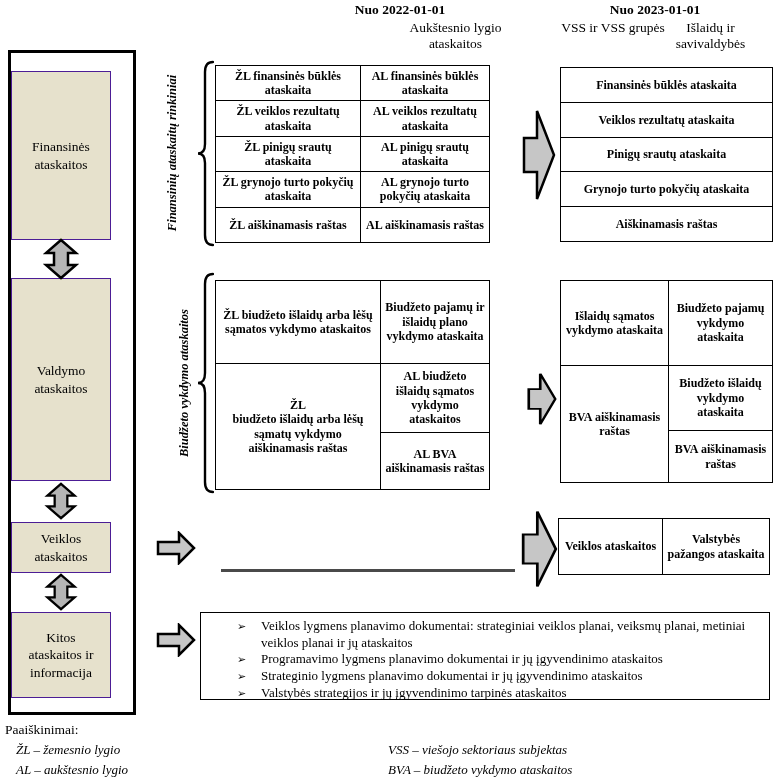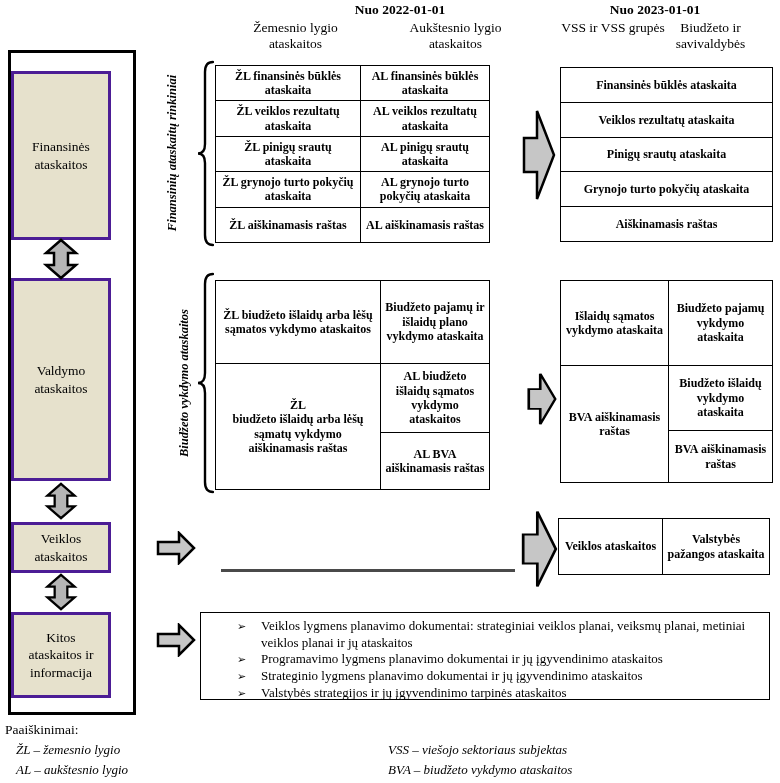--- a/index.html
+++ b/index.html
@@ -5,21 +5,21 @@
   * { box-sizing: border-box; margin: 0; padding: 0; }
   html,body { background:#fff; }
   body { font-family: "Liberation Serif", serif; color:#000; }
   .canvas { position:relative; width:780px; height:783px; background:#fff; overflow:hidden; }
   .abs { position:absolute; }
 
   .hdr  { font-weight:bold; font-size:13.5px; text-align:center; white-space:nowrap; }
   .sub  { font-size:13.5px; text-align:center; line-height:1.18; }
 
   .frame { border:3px solid #000; }
-  .sidebox { background:#e6e1cc; border:3px solid #4c1d95; display:flex; align-items:center;
+  .sidebox { background:#e6e1cc; border:1px solid #4c1d95; display:flex; align-items:center;
              justify-content:center; text-align:center; font-size:13.5px; line-height:1.3; padding:9px; }
 
   .tcell { display:flex; align-items:center; justify-content:center; text-align:center;
            font-weight:bold; font-size:12px; line-height:1.2; padding:1px 4px; white-space:pre-line; }
 
   .t1m { left:215px; top:65px; width:275px; height:178px; border:1px solid #000;
          display:flex; flex-direction:column; }
   .t1m .row { flex:1; display:flex; border-bottom:1px solid #000; }
   .t1m .row:last-child { border-bottom:none; }
   .t1m .c1 { width:145px; border-right:1px solid #000; }
@@ -55,25 +55,24 @@
 
   .legend-title { font-size:13.5px; }
   .legend-item  { font-size:13px; font-style:italic; white-space:nowrap; }
 </style>
 </head>
 <body>
 
 <div class="canvas">
 
   <div class="abs hdr" style="left:300px; top:2px; width:200px;">Nuo 2022-01-01</div>
-  <div class="abs sub" style="left:228px; top:20px; width:135px;">Žemesnio lygio ataskaitos</div>
   <div class="abs sub" style="left:388px; top:20px; width:135px;">Aukštesnio lygio ataskaitos</div>
   <div class="abs hdr" style="left:565px; top:2px; width:180px;">Nuo 2023-01-01</div>
   <div class="abs sub" style="left:558px; top:20px; width:110px;">VSS ir VSS grupės</div>
-  <div class="abs sub" style="left:653px; top:20px; width:115px;">Biudžeto ir savivaldybės</div>
+  <div class="abs sub" style="left:653px; top:20px; width:115px;">Išlaidų ir savivaldybės</div>
 
   <div class="abs frame" style="left:8px; top:50px; width:128px; height:665px;"></div>
 
   <div class="abs sidebox" style="left:11px; top:71px; width:100px; height:169px;">
     <span>Finansinės ataskaitos</span>
   </div>
   <div class="abs sidebox" style="left:11px; top:278px; width:100px; height:203px;">
     <span>Valdymo ataskaitos</span>
   </div>
   <div class="abs sidebox" style="left:11px; top:522px; width:100px; height:51px;">

